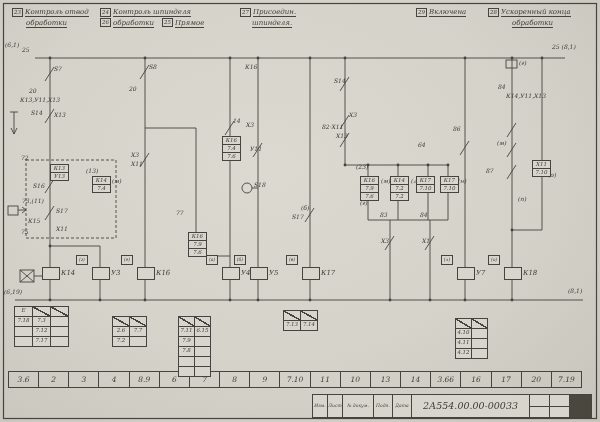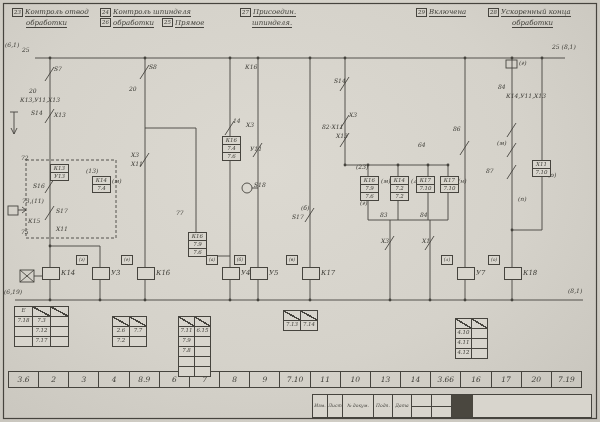--- a/index.html
+++ b/index.html
@@ -233,20 +233,21 @@
       <div class="scell">20</div>
       <div class="scell">7.19</div>
     </div>
 
   <div class="titleblock">
     <div class="tb-col" style="width:14px">Изм.</div>
     <div class="tb-col" style="width:14px">Лист</div>
     <div class="tb-col" style="width:30px">№ докум.</div>
     <div class="tb-col" style="width:18px">Подп.</div>
     <div class="tb-col" style="width:18px">Дата</div>
+    <div class="tb-num">2А554.00.00-00033</div>
     <div class="tb-grid">
       <div class="tb-gcol">
           <div class="tb-gcell"></div>
           <div class="tb-gcell"></div>
         </div>
       <div class="tb-gcol">
           <div class="tb-gcell"></div>
           <div class="tb-gcell"></div>
         </div>
       <div class="tb-dark"></div>

